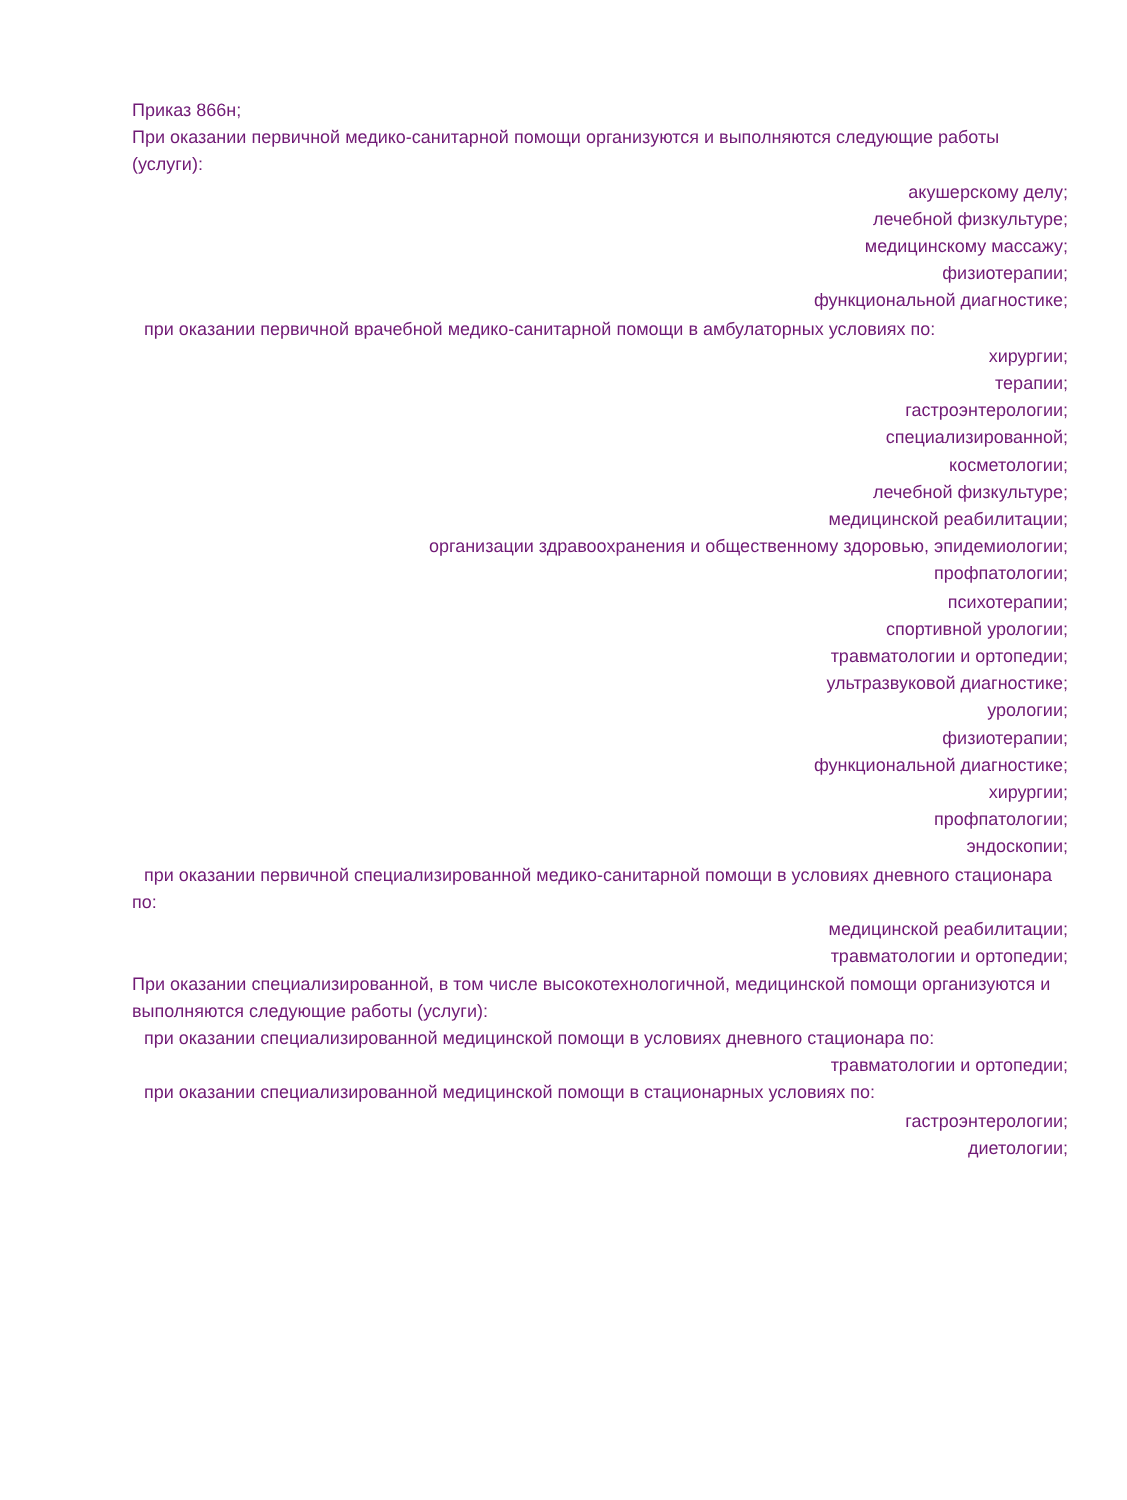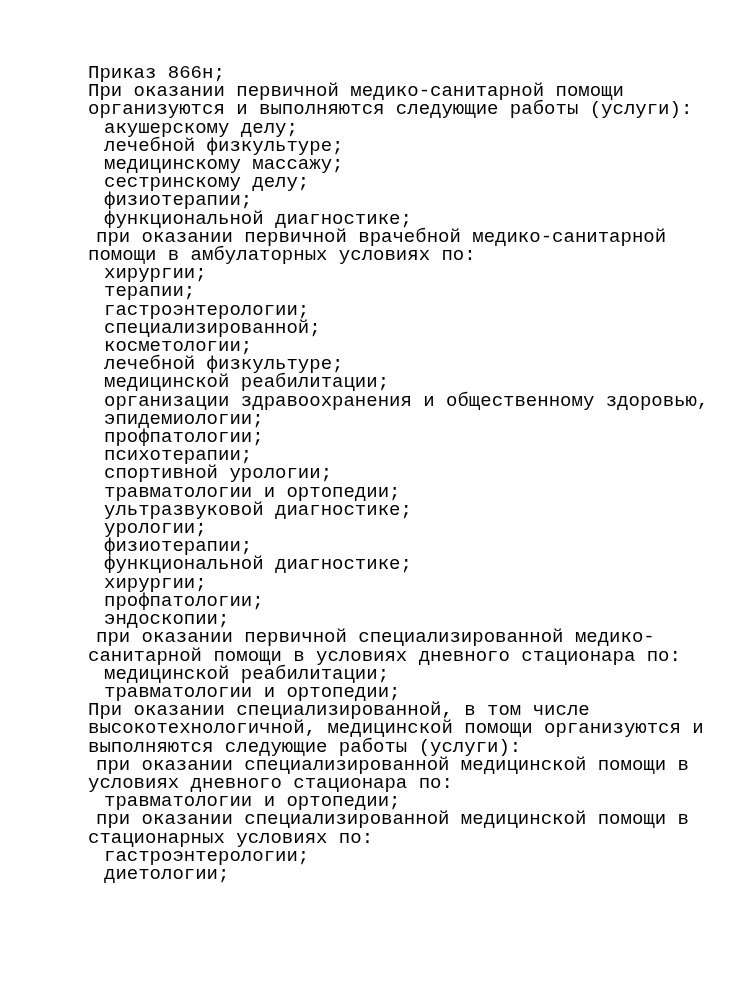--- a/index.html
+++ b/index.html
@@ -2,42 +2,41 @@
 <html><head>
 <meta charset="utf-8">
 <style>
   html, body { margin: 0; padding: 0; background: #ffffff; }
   body { width: 751px; height: 1000px; position: relative; overflow: hidden; }
   .doc {
     position: absolute;
     left: 88px;
     top: 64px;
     width: 624px;
-    font-family: Liberation Mono, monospace;
-    font-size: 19px;
+    font-family: Liberation Sans, sans-serif;
+    font-size: 12px;
     line-height: 18.2px;
-    color: #000000;
+    color: #701a75;
   }
   .line { margin: 0; padding: 0; white-space: normal; }
   .l0 { padding-left: 0; }
   .l1 { text-indent: 8px; }
-  .l2 { padding-left: 16px; }
+  .l2 { padding-left: 16px; text-align: right; }
 </style>
 </head>
 <body>
 
 <div class="doc">
   <p class="line l0">Приказ 866н;</p>
 
   <p class="line l0">При оказании первичной медико-санитарной помощи организуются и выполняются следующие работы (услуги):</p>
 
   <p class="line l2">акушерскому делу;</p>
   <p class="line l2">лечебной физкультуре;</p>
   <p class="line l2">медицинскому массажу;</p>
-  <p class="line l2">сестринскому делу;</p>
   <p class="line l2">физиотерапии;</p>
   <p class="line l2">функциональной диагностике;</p>
 
   <p class="line l1">при оказании первичной врачебной медико-санитарной помощи в амбулаторных условиях по:</p>
   <p class="line l2">хирургии;</p>
   <p class="line l2">терапии;</p>
 
   <p class="line l2">гастроэнтерологии;</p>
   <p class="line l2">специализированной;</p>
   <p class="line l2">косметологии;</p>

